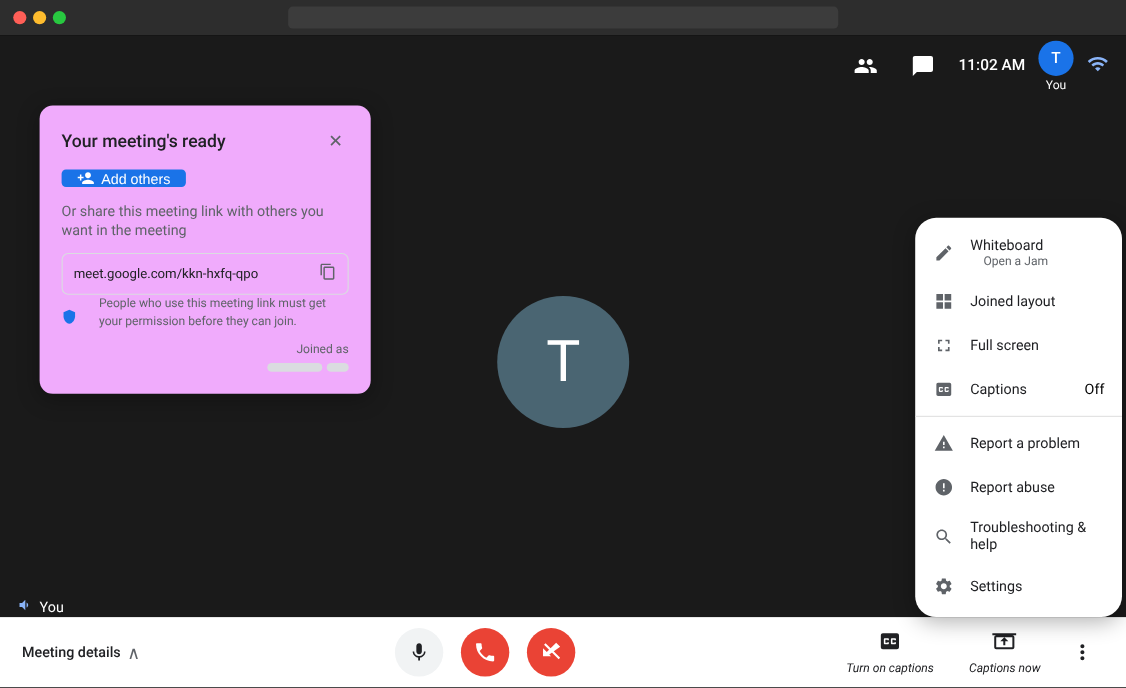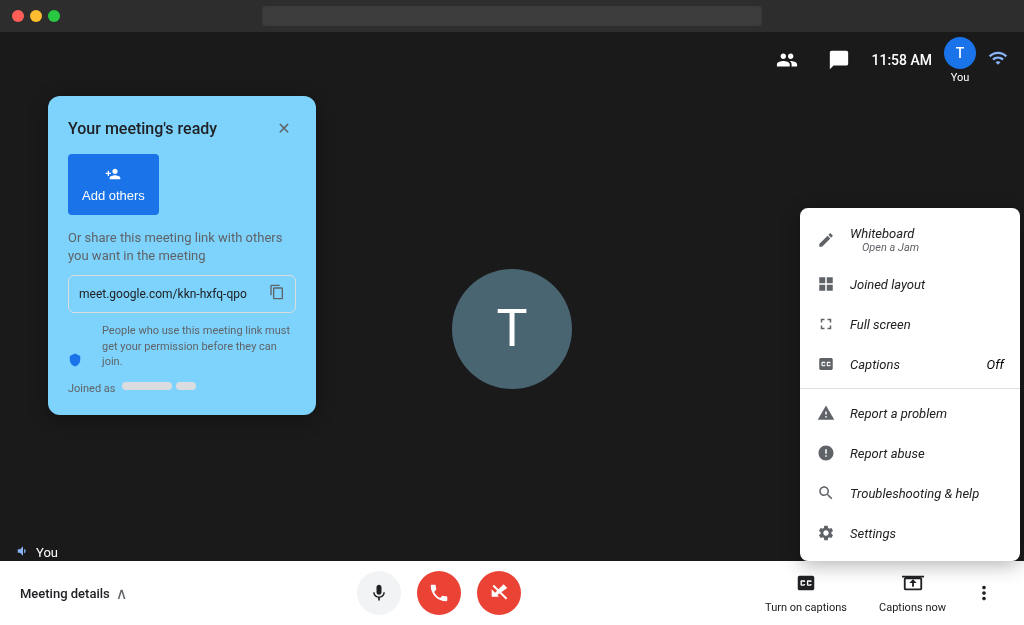--- a/index.html
+++ b/index.html
@@ -88,23 +88,23 @@
     }
     .topbar-signal {
       color: #8ab4f8;
       font-size: 18px;
     }
 
     
     .meeting-card {
       position: absolute;
       top: 64px;
-      left: 48px;
-      width: 268px;
-      background: #7dd3fc;
+      left: 36px;
+      width: 301px;
+      background: #f0abfc;
       border-radius: 12px;
       padding: 20px;
       box-shadow: 0 4px 20px rgba(0,0,0,0.3);
       z-index: 20;
     }
     .meeting-card-header {
       display: flex;
       justify-content: space-between;
       align-items: center;
       margin-bottom: 14px;
@@ -120,44 +120,42 @@
       cursor: pointer;
       border-radius: 50%;
       color: #5f6368;
       font-size: 16px;
     }
     .add-others-btn {
       background: #1a73e8;
       color: #fff;
       border: none;
       border-radius: 4px;
-      padding: 12px 14px;
+      padding: 0 14px;
       font-size: 13px;
       font-weight: 500;
       cursor: pointer;
       display: flex;
       align-items: center;
       gap: 6px;
       margin-bottom: 14px;
-      flex-direction: column;
     }
     .share-text {
       font-size: 13px;
       color: #5f6368;
       margin-bottom: 10px;
       line-height: 1.4;
     }
     .link-box {
       display: flex;
       align-items: center;
       justify-content: space-between;
       border: 1px solid #dadce0;
       border-radius: 6px;
       padding: 8px 10px;
-      margin-bottom: 10px;
     }
     .link-text {
       font-size: 12px;
       color: #202124;
     }
     .copy-icon {
       color: #5f6368;
       font-size: 16px;
       cursor: pointer;
     }
@@ -175,22 +173,23 @@
     }
     .permission-text {
       font-size: 11px;
       color: #5f6368;
       line-height: 1.4;
     }
     .joined-as {
       font-size: 11px;
       color: #5f6368;
       display: flex;
-      align-items: flex-start;
+      align-items: flex-end;
       gap: 6px;
+      flex-direction: column;
     }
     .joined-placeholder {
       display: inline-flex;
       gap: 4px;
       align-items: center;
     }
     .placeholder-bar {
       height: 8px;
       background: #dadce0;
       border-radius: 4px;
@@ -225,27 +224,26 @@
     .you-signal {
       color: #8ab4f8;
       font-size: 14px;
     }
 
     
     .context-menu {
       position: absolute;
       bottom: 64px;
       right: 4px;
-      width: 220px;
+      width: 188px;
       background: #fff;
-      border-radius: 8px;
+      border-radius: 19px;
       box-shadow: 0 4px 20px rgba(0,0,0,0.3);
       z-index: 30;
       padding: 8px 0;
-      font-style: italic;
     }
     .menu-item {
       display: flex;
       align-items: center;
       padding: 10px 16px;
       gap: 14px;
       cursor: pointer;
     }
     .menu-icon {
       width: 20px; height: 20px;
@@ -329,20 +327,21 @@
       gap: 4px;
     }
     .bottom-action {
       display: flex;
       flex-direction: column;
       align-items: center;
       padding: 8px 14px;
       cursor: pointer;
       border-radius: 8px;
       gap: 2px;
+      font-style: italic;
     }
     .bottom-action-icon {
       font-size: 20px;
       color: #202124;
     }
     .bottom-action-label {
       font-size: 11px;
       color: #202124;
     }
     .more-btn {
@@ -374,21 +373,21 @@
     <div class="topbar-icon">
       <svg width="22" height="22" viewBox="0 0 24 24" fill="white">
         <path d="M16 11c1.66 0 2.99-1.34 2.99-3S17.66 5 16 5c-1.66 0-3 1.34-3 3s1.34 3 3 3zm-8 0c1.66 0 2.99-1.34 2.99-3S9.66 5 8 5C6.34 5 5 6.34 5 8s1.34 3 3 3zm0 2c-2.33 0-7 1.17-7 3.5V19h14v-2.5c0-2.33-4.67-3.5-7-3.5zm8 0c-.29 0-.62.02-.97.05 1.16.84 1.97 1.97 1.97 3.45V19h6v-2.5c0-2.33-4.67-3.5-7-3.5z"></path>
       </svg>
     </div>
     <div class="topbar-icon">
       <svg width="22" height="22" viewBox="0 0 24 24" fill="white">
         <path d="M20 2H4c-1.1 0-2 .9-2 2v18l4-4h14c1.1 0 2-.9 2-2V4c0-1.1-.9-2-2-2z"></path>
       </svg>
     </div>
-    <span class="topbar-time">11:58 AM</span>
+    <span class="topbar-time">11:02 AM</span>
     <div style="display:flex;flex-direction:column;align-items:center;gap:2px">
       <div class="topbar-avatar">
         <span>T</span>
       </div>
       <span class="topbar-you">You</span>
     </div>
     <span class="topbar-signal">
       <svg width="20" height="20" viewBox="0 0 24 24" fill="#8ab4f8">
         <path d="M1 9l2 2c4.97-4.97 13.03-4.97 18 0l2-2C16.93 2.93 7.08 2.93 1 9zm8 8l3 3 3-3c-1.65-1.66-4.34-1.66-6 0zm-4-4l2 2c2.76-2.76 7.24-2.76 10 0l2-2C15.14 9.14 8.87 9.14 5 13z"></path>
       </svg>

